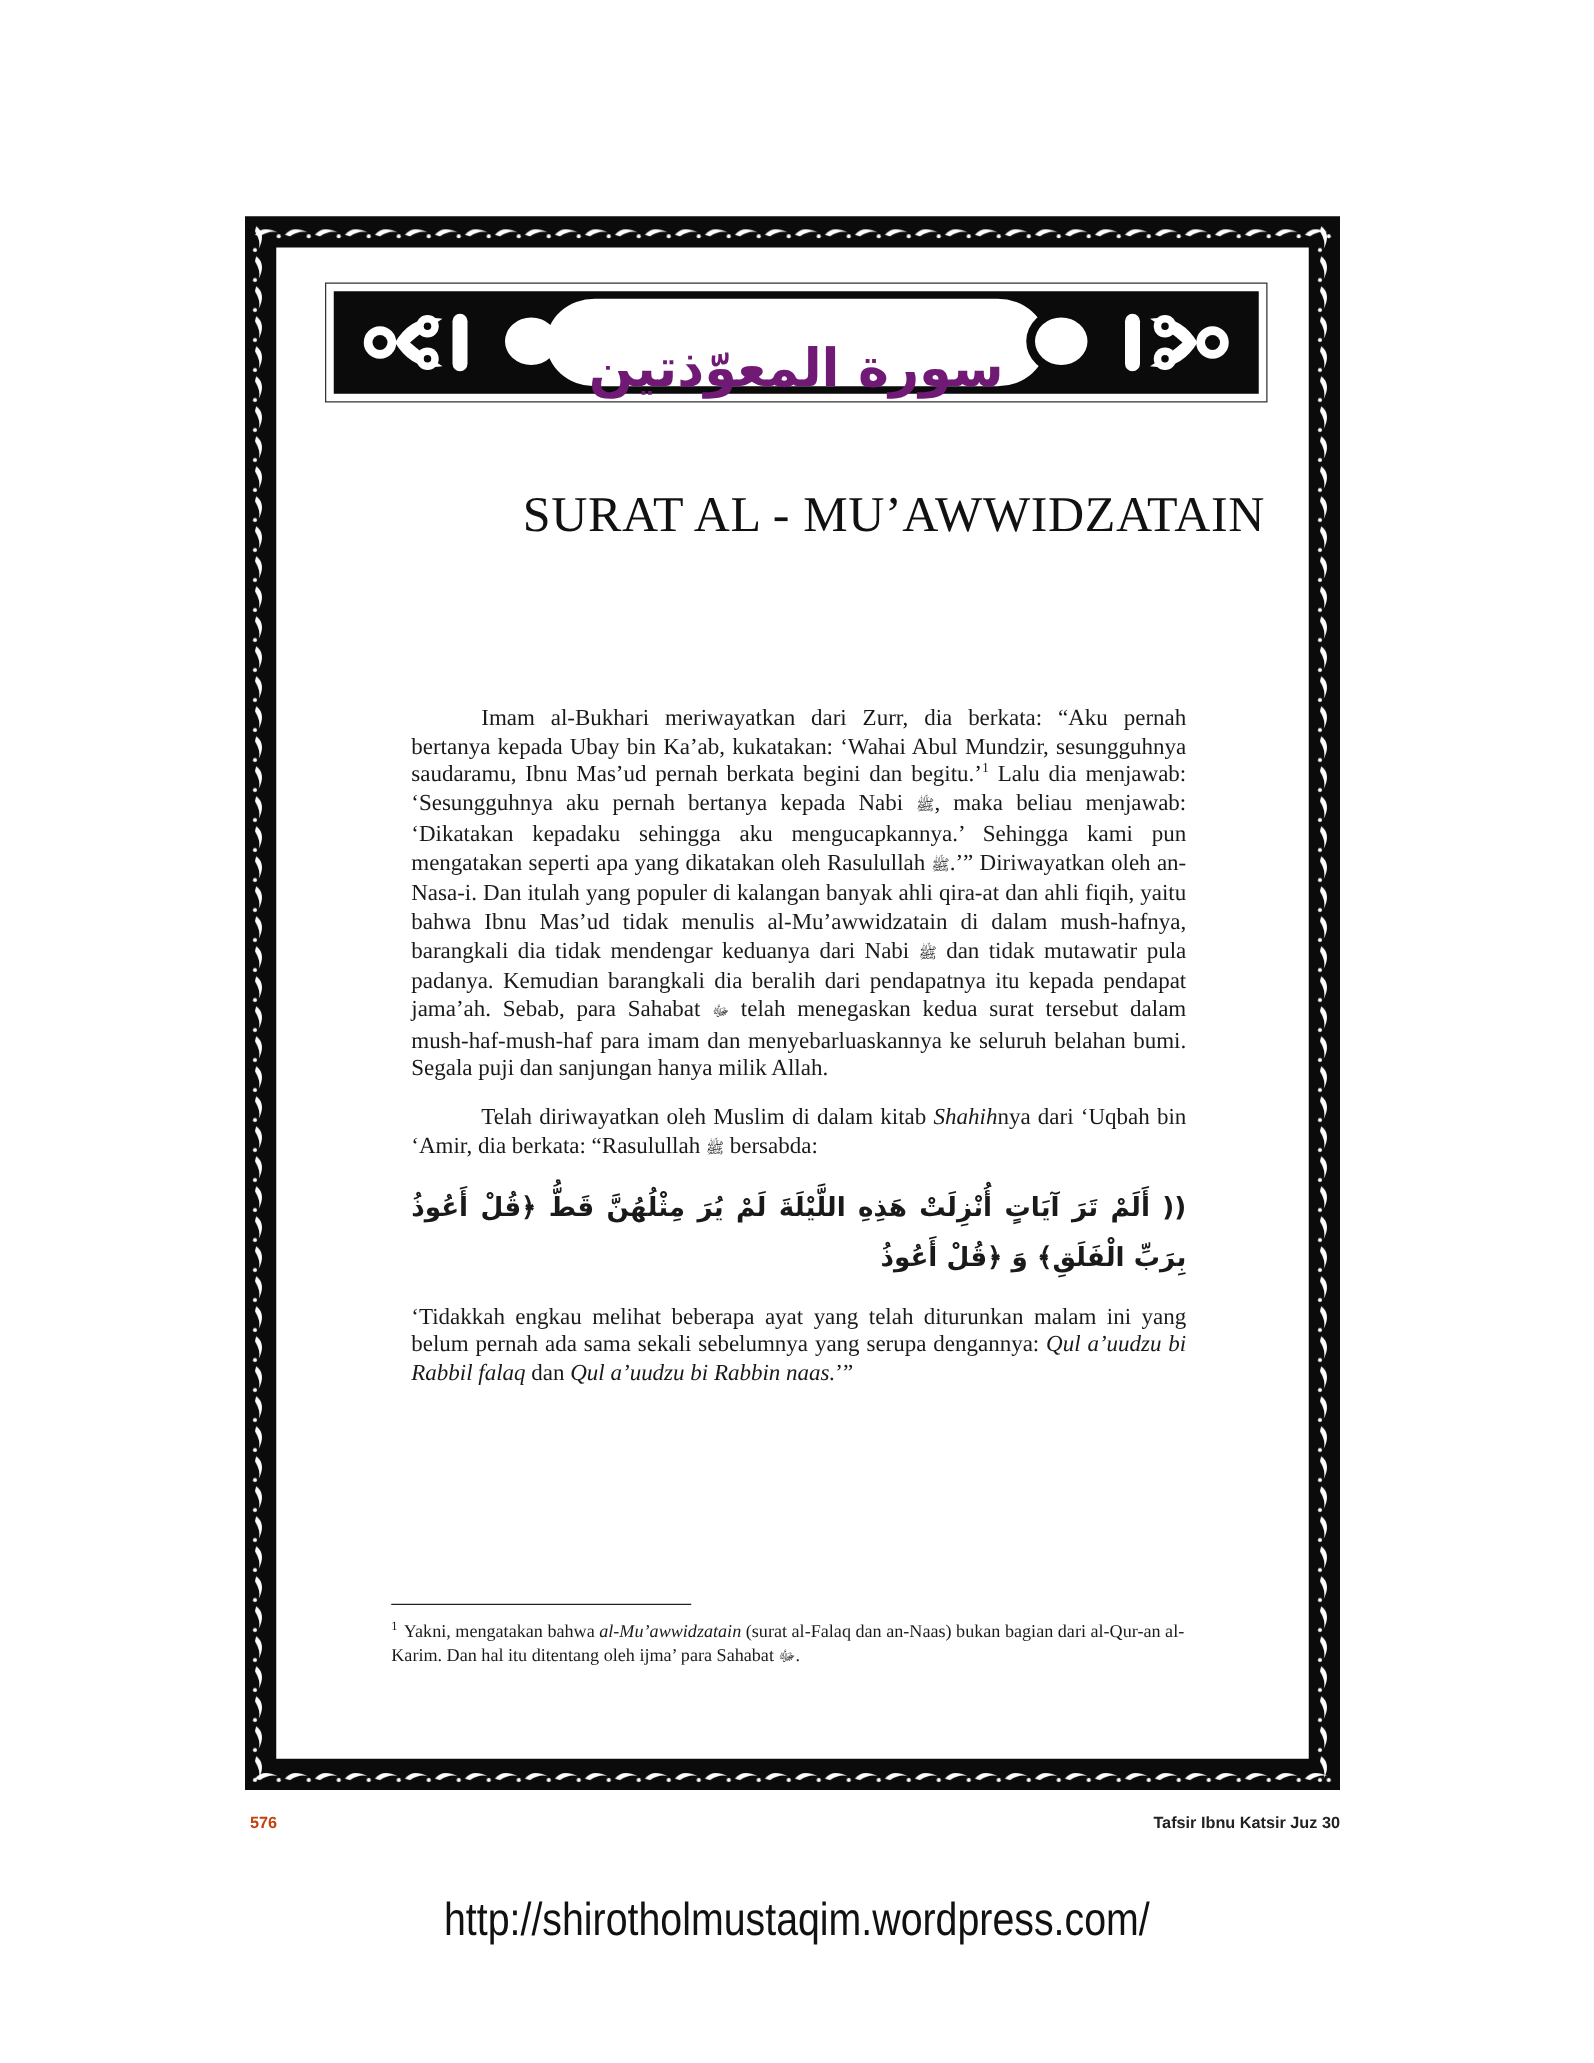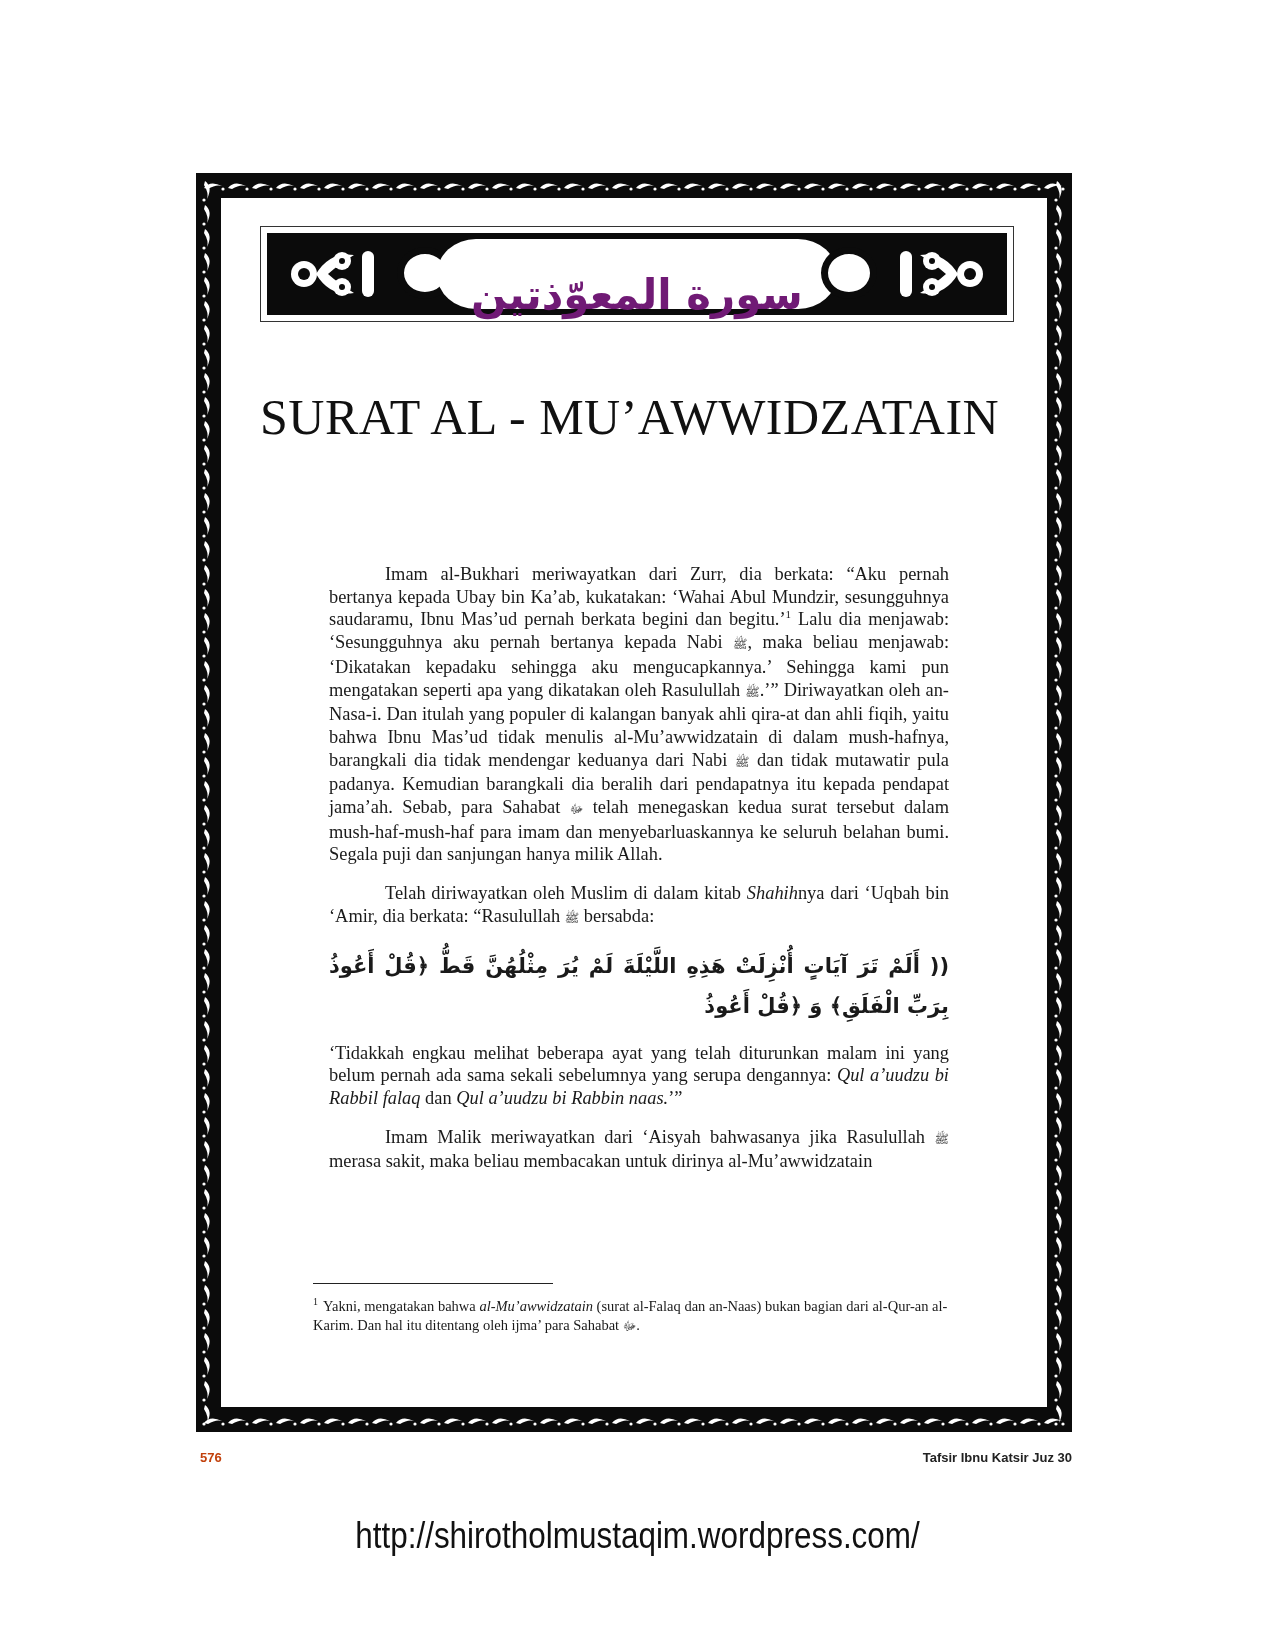--- a/index.html
+++ b/index.html
@@ -15,21 +15,21 @@
 
   .banner { position:absolute; left:260px; top:226px; width:752px; height:94px; border:1px solid #333; background:#fff; }
   .banner-inner { position:absolute; left:6px; top:6px; right:6px; bottom:6px; background:#0b0b0b; }
   .banner-center { position:absolute; left:170px; right:170px; top:6px; bottom:6px; background:#fff; border-radius:40px / 36px; display:flex; align-items:center; justify-content:center; }
   .banner-arabic { font-family:"DejaVu Sans",sans-serif; font-size:42px; font-weight:bold; direction:rtl; color:#701a75;margin-top:41px; }
   .ornament { position:absolute; top:6px; bottom:6px; width:110px; display:flex; align-items:center; justify-content:center; }
   .ornament.left { left:10px; } .ornament.right { right:10px; }
   .ring { position:absolute; top:14px; width:56px; height:52px; border:7px solid #0b0b0b; border-radius:50%; background:#fff; box-sizing:border-box; }
   .ring.left { left:130px; } .ring.right { right:130px; }
 
-  .title { position:absolute; left:260px; width:752px; top:388px; text-align:left; font-family:"Liberation Serif",serif; font-size:50px; color:#111; letter-spacing:0.5px; }
+  .title { position:absolute; left:260px; width:752px; top:388px; text-align:right; font-family:"Liberation Serif",serif; font-size:40px; color:#111; letter-spacing:0.5px; }
 
   .body { position:absolute; left:313px; width:652px; top:547px; font-size:18.4px; line-height:22.7px; text-align:justify; }
   .body p { margin:16px; }
   .indent { text-indent:56px; }
   .gap { margin-top:12px !important; }
   .arabic { direction:rtl; font-family:"DejaVu Sans",sans-serif; font-size:21px; line-height:40px; margin-top:14px !important; margin-bottom:10px !important; font-weight:bold; }
   .arabic-2 { direction:rtl; text-align:right; font-family:"DejaVu Sans",sans-serif; font-size:15px; line-height:24px; margin-bottom:14px !important; }
   .honor { font-family:"DejaVu Sans",sans-serif; font-size:12px; }
   .sup { font-size:11px; vertical-align:super; line-height:0; }
 
@@ -120,23 +120,20 @@
   <p class="indent">
     <span>Imam al-Bukhari meriwayatkan dari Zurr, dia berkata: “Aku pernah bertanya kepada Ubay bin Ka’ab, kukatakan: ‘Wahai Abul Mundzir, sesungguhnya saudaramu, Ibnu Mas’ud pernah berkata begini dan begitu.’</span><span class="sup">1</span><span> Lalu dia menjawab: ‘Sesungguhnya aku pernah bertanya kepada Nabi </span><span class="honor">ﷺ</span><span>, maka beliau menjawab: ‘Dikatakan kepadaku sehingga aku mengucapkannya.’ Sehingga kami pun mengatakan seperti apa yang dikatakan oleh Rasulullah </span><span class="honor">ﷺ</span><span>.’” Diriwayatkan oleh an-Nasa-i. Dan itulah yang populer di kalangan banyak ahli qira-at dan ahli fiqih, yaitu bahwa Ibnu Mas’ud tidak menulis al-Mu’awwidzatain di dalam mush-hafnya, barangkali dia tidak mendengar keduanya dari Nabi </span><span class="honor">ﷺ</span><span> dan tidak mutawatir pula padanya. Kemudian barangkali dia beralih dari pendapatnya itu kepada pendapat jama’ah. Sebab, para Sahabat </span><span class="honor">ﷻ</span><span> telah menegaskan kedua surat tersebut dalam mush-haf-mush-haf para imam dan menyebarluaskannya ke seluruh belahan bumi. Segala puji dan sanjungan hanya milik Allah.</span>
   </p>
   <p class="indent gap">
     <span>Telah diriwayatkan oleh Muslim di dalam kitab </span><i>Shahih</i><span>nya dari ‘Uqbah bin ‘Amir, dia berkata: “Rasulullah </span><span class="honor">ﷺ</span><span> bersabda:</span>
   </p>
   <p class="arabic">(( أَلَمْ تَرَ آيَاتٍ أُنْزِلَتْ هَذِهِ اللَّيْلَةَ لَمْ يُرَ مِثْلُهُنَّ قَطُّ ﴿قُلْ أَعُوذُ بِرَبِّ الْفَلَقِ﴾ وَ ﴿قُلْ أَعُوذُ</p>
   <p>
     <span>‘Tidakkah engkau melihat beberapa ayat yang telah diturunkan malam ini yang belum pernah ada sama sekali sebelumnya yang serupa dengannya: </span><i>Qul a’uudzu bi Rabbil falaq</i><span> dan </span><i>Qul a’uudzu bi Rabbin naas.</i><span>’”</span>
   </p>
-  <p class="indent gap">
-    <span>Imam Malik meriwayatkan dari ‘Aisyah bahwasanya jika Rasulullah </span><span class="honor">ﷺ</span><span> merasa sakit, maka beliau membacakan untuk dirinya al-Mu’awwidzatain</span>
-  </p>
 </div>
 
 <div class="fn-rule"></div>
 <div class="footnote">
   <span class="fn-num">1</span><span>Yakni, mengatakan bahwa </span><i>al-Mu’awwidzatain</i><span> (surat al-Falaq dan an-Naas) bukan bagian dari al-Qur-an al-Karim. Dan hal itu ditentang oleh ijma’ para Sahabat </span><span class="honor">ﷻ</span><span>.</span>
 </div>
 
 <div class="page-num">576</div>
 <div class="book-title">Tafsir Ibnu Katsir Juz 30</div>
 

